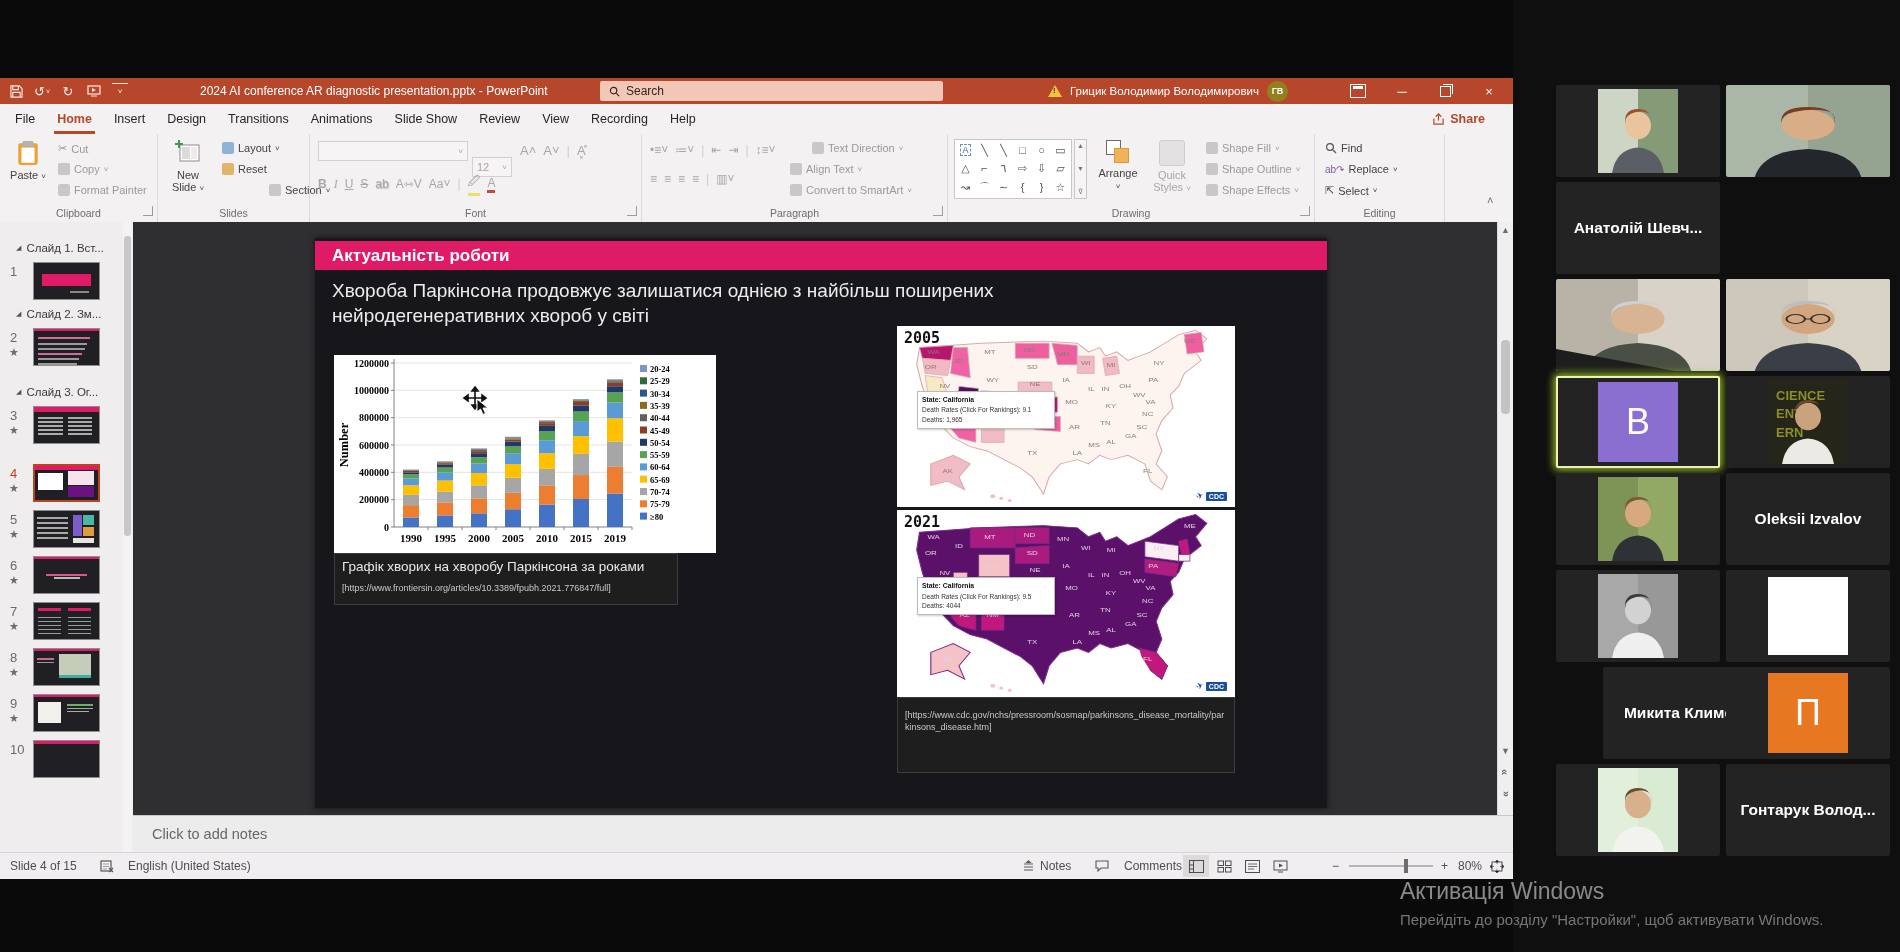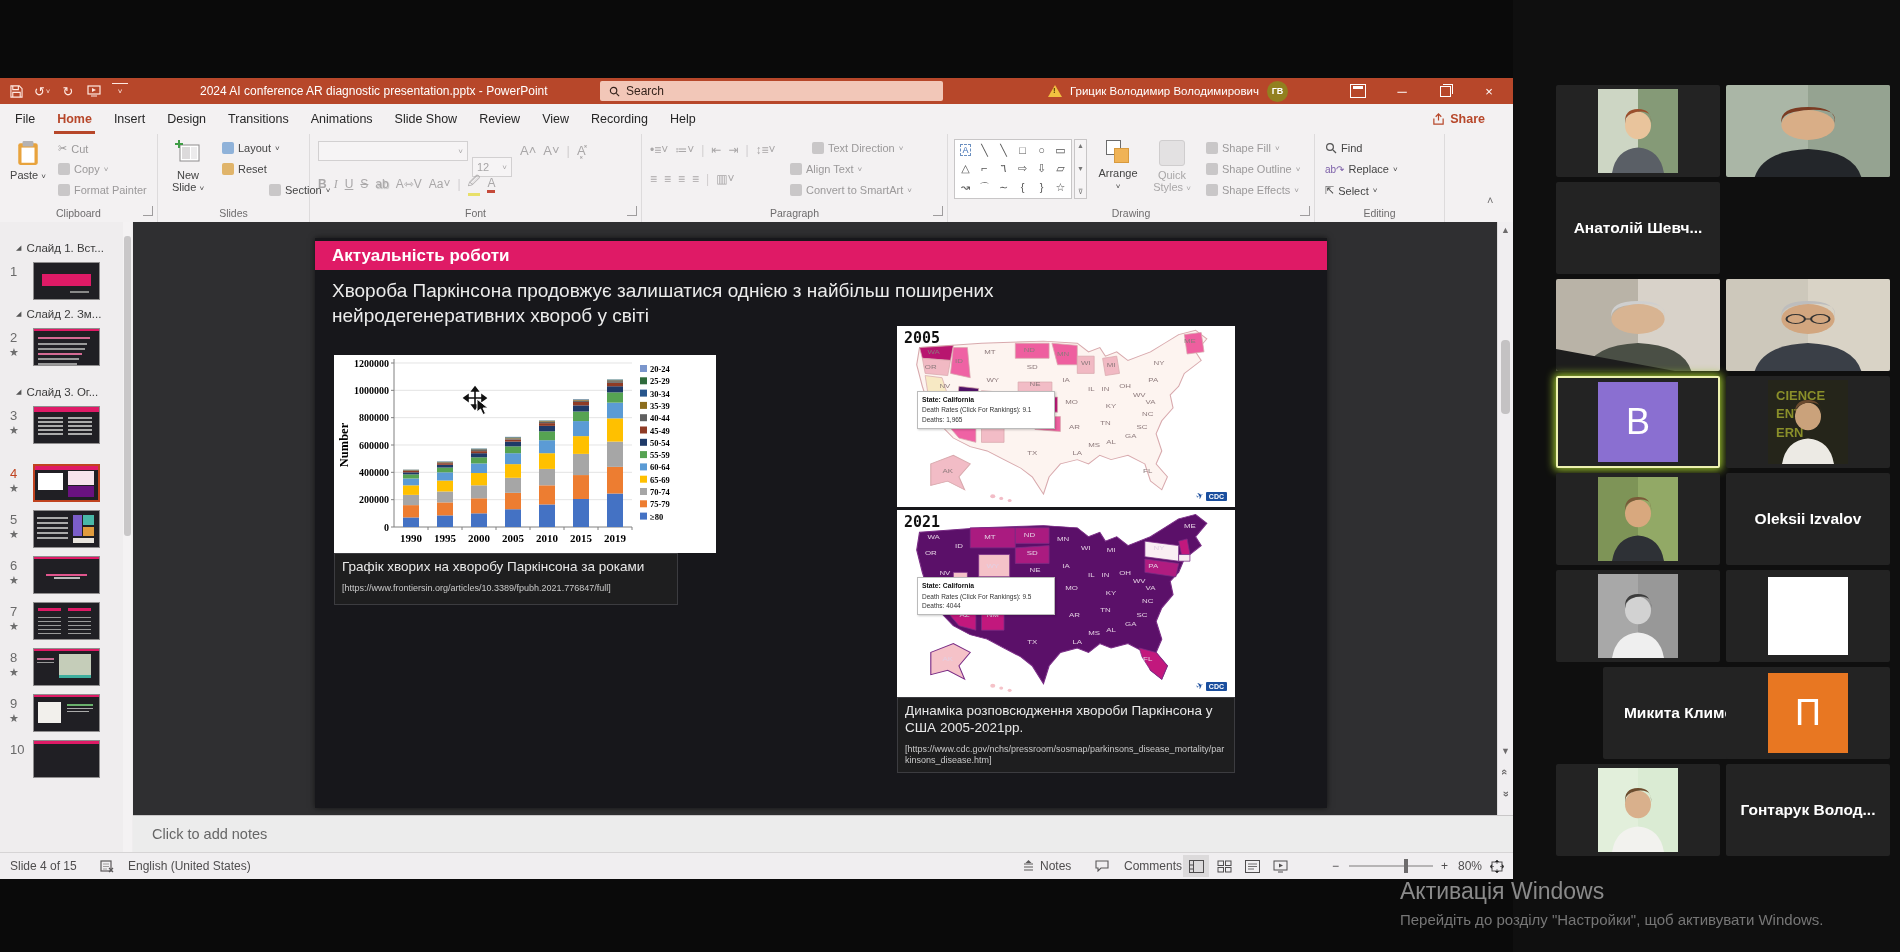--- a/index.html
+++ b/index.html
@@ -776,21 +776,20 @@
               <text x="86" y="33" font-size="2.8" fill="#e3cfe2" text-anchor="middle" font-family="Liberation Sans,sans-serif">WV</text>
               <text x="91" y="26" font-size="2.8" fill="#e3cfe2" text-anchor="middle" font-family="Liberation Sans,sans-serif">PA</text>
               <text x="93" y="18" font-size="2.8" fill="#e3cfe2" text-anchor="middle" font-family="Liberation Sans,sans-serif">NY</text>
               <text x="104" y="8" font-size="2.8" fill="#e3cfe2" text-anchor="middle" font-family="Liberation Sans,sans-serif">ME</text>
               <text x="18" y="68" font-size="2.8" fill="#e3cfe2" text-anchor="middle" font-family="Liberation Sans,sans-serif">AK</text>
             </svg><div class="mapyear">2021</div><div class="maptip"><b>State: California</b><br>Death Rates (Click For Rankings): 9.5<br>Deaths: 4044</div><div class="cdclogo">
               <span class="sw">✈</span>
               <span class="box">CDC</span>
             </div></div>
         <div class="figcap" style="left:582px;top:459px;width:338px;height:76px;">
-          <div class="cap">Динаміка розповсюдження хвороби Паркінсона у США 2005-2021рр.</div>
           <div class="lnk">[https://www.cdc.gov/nchs/pressroom/sosmap/parkinsons_disease_mortality/parkinsons_disease.htm]</div>
         </div>
       </div>
     </div>
 
     <div id="vscroll">
       <div class="chev" style="top:3px;">▲</div>
       <div class="vthumb"></div>
       <div class="chev" style="top:524px;">▼</div>
       <div class="dblchev" style="top:544px;"><span>«</span></div>

